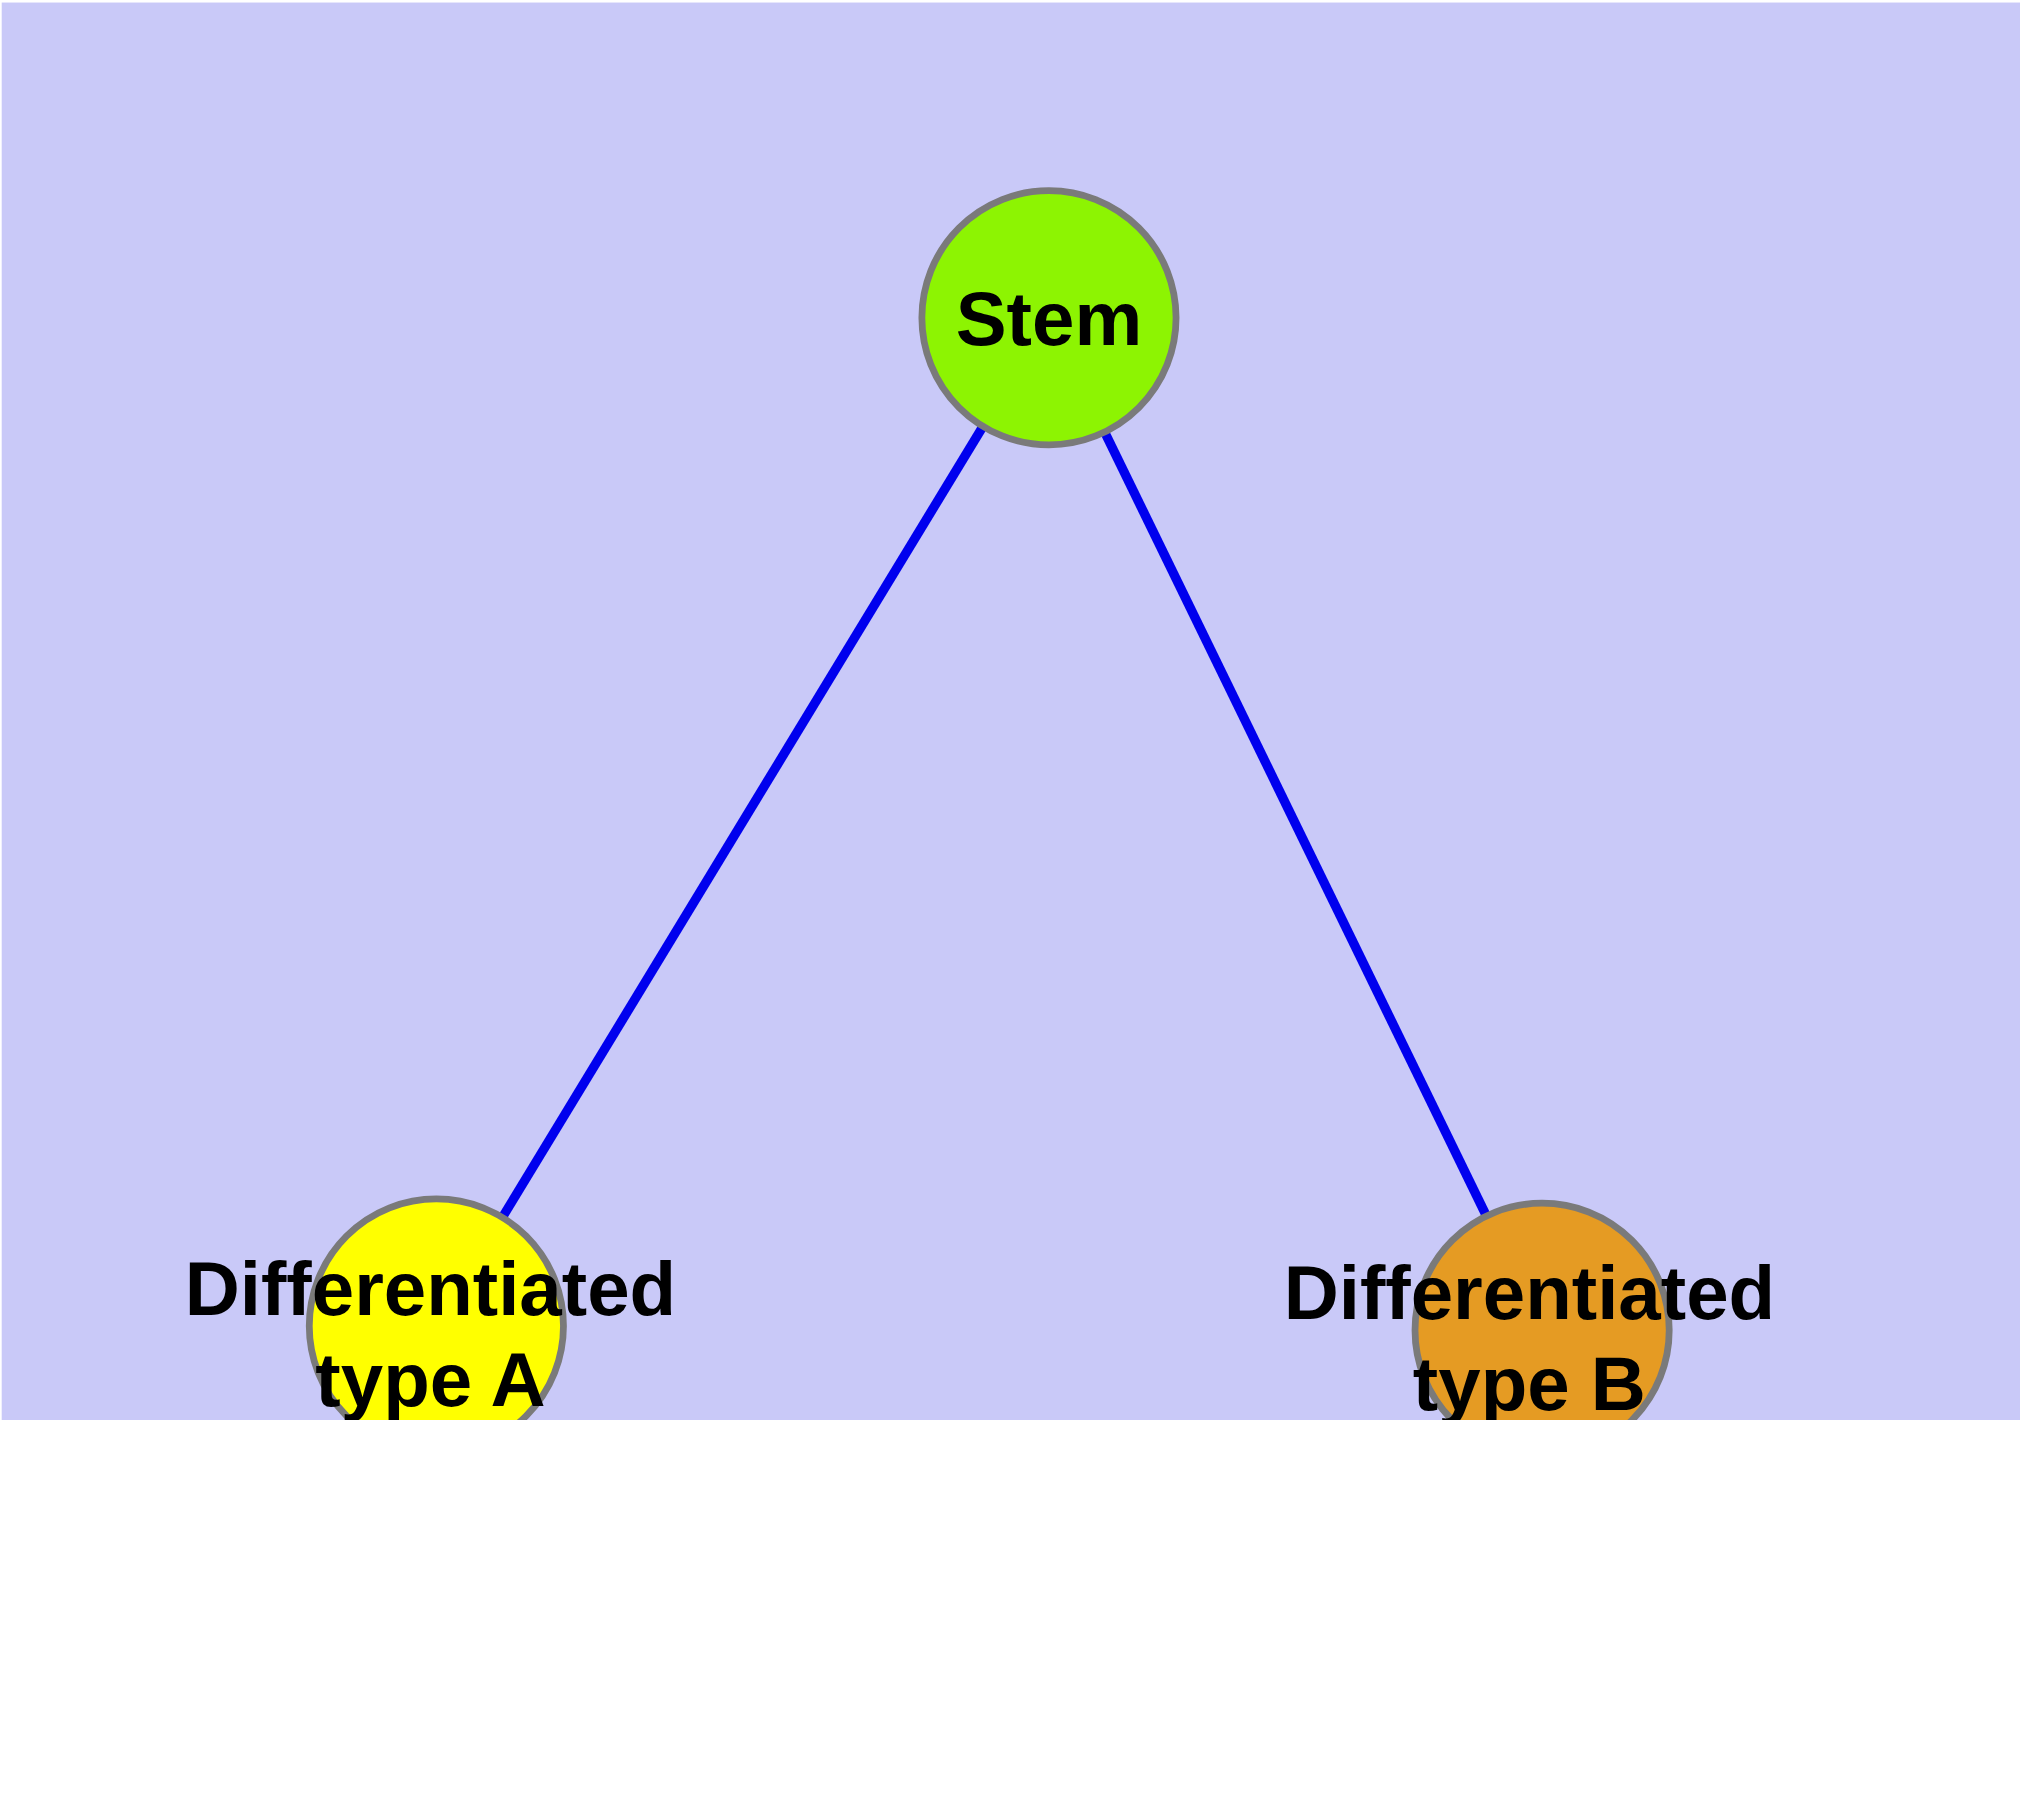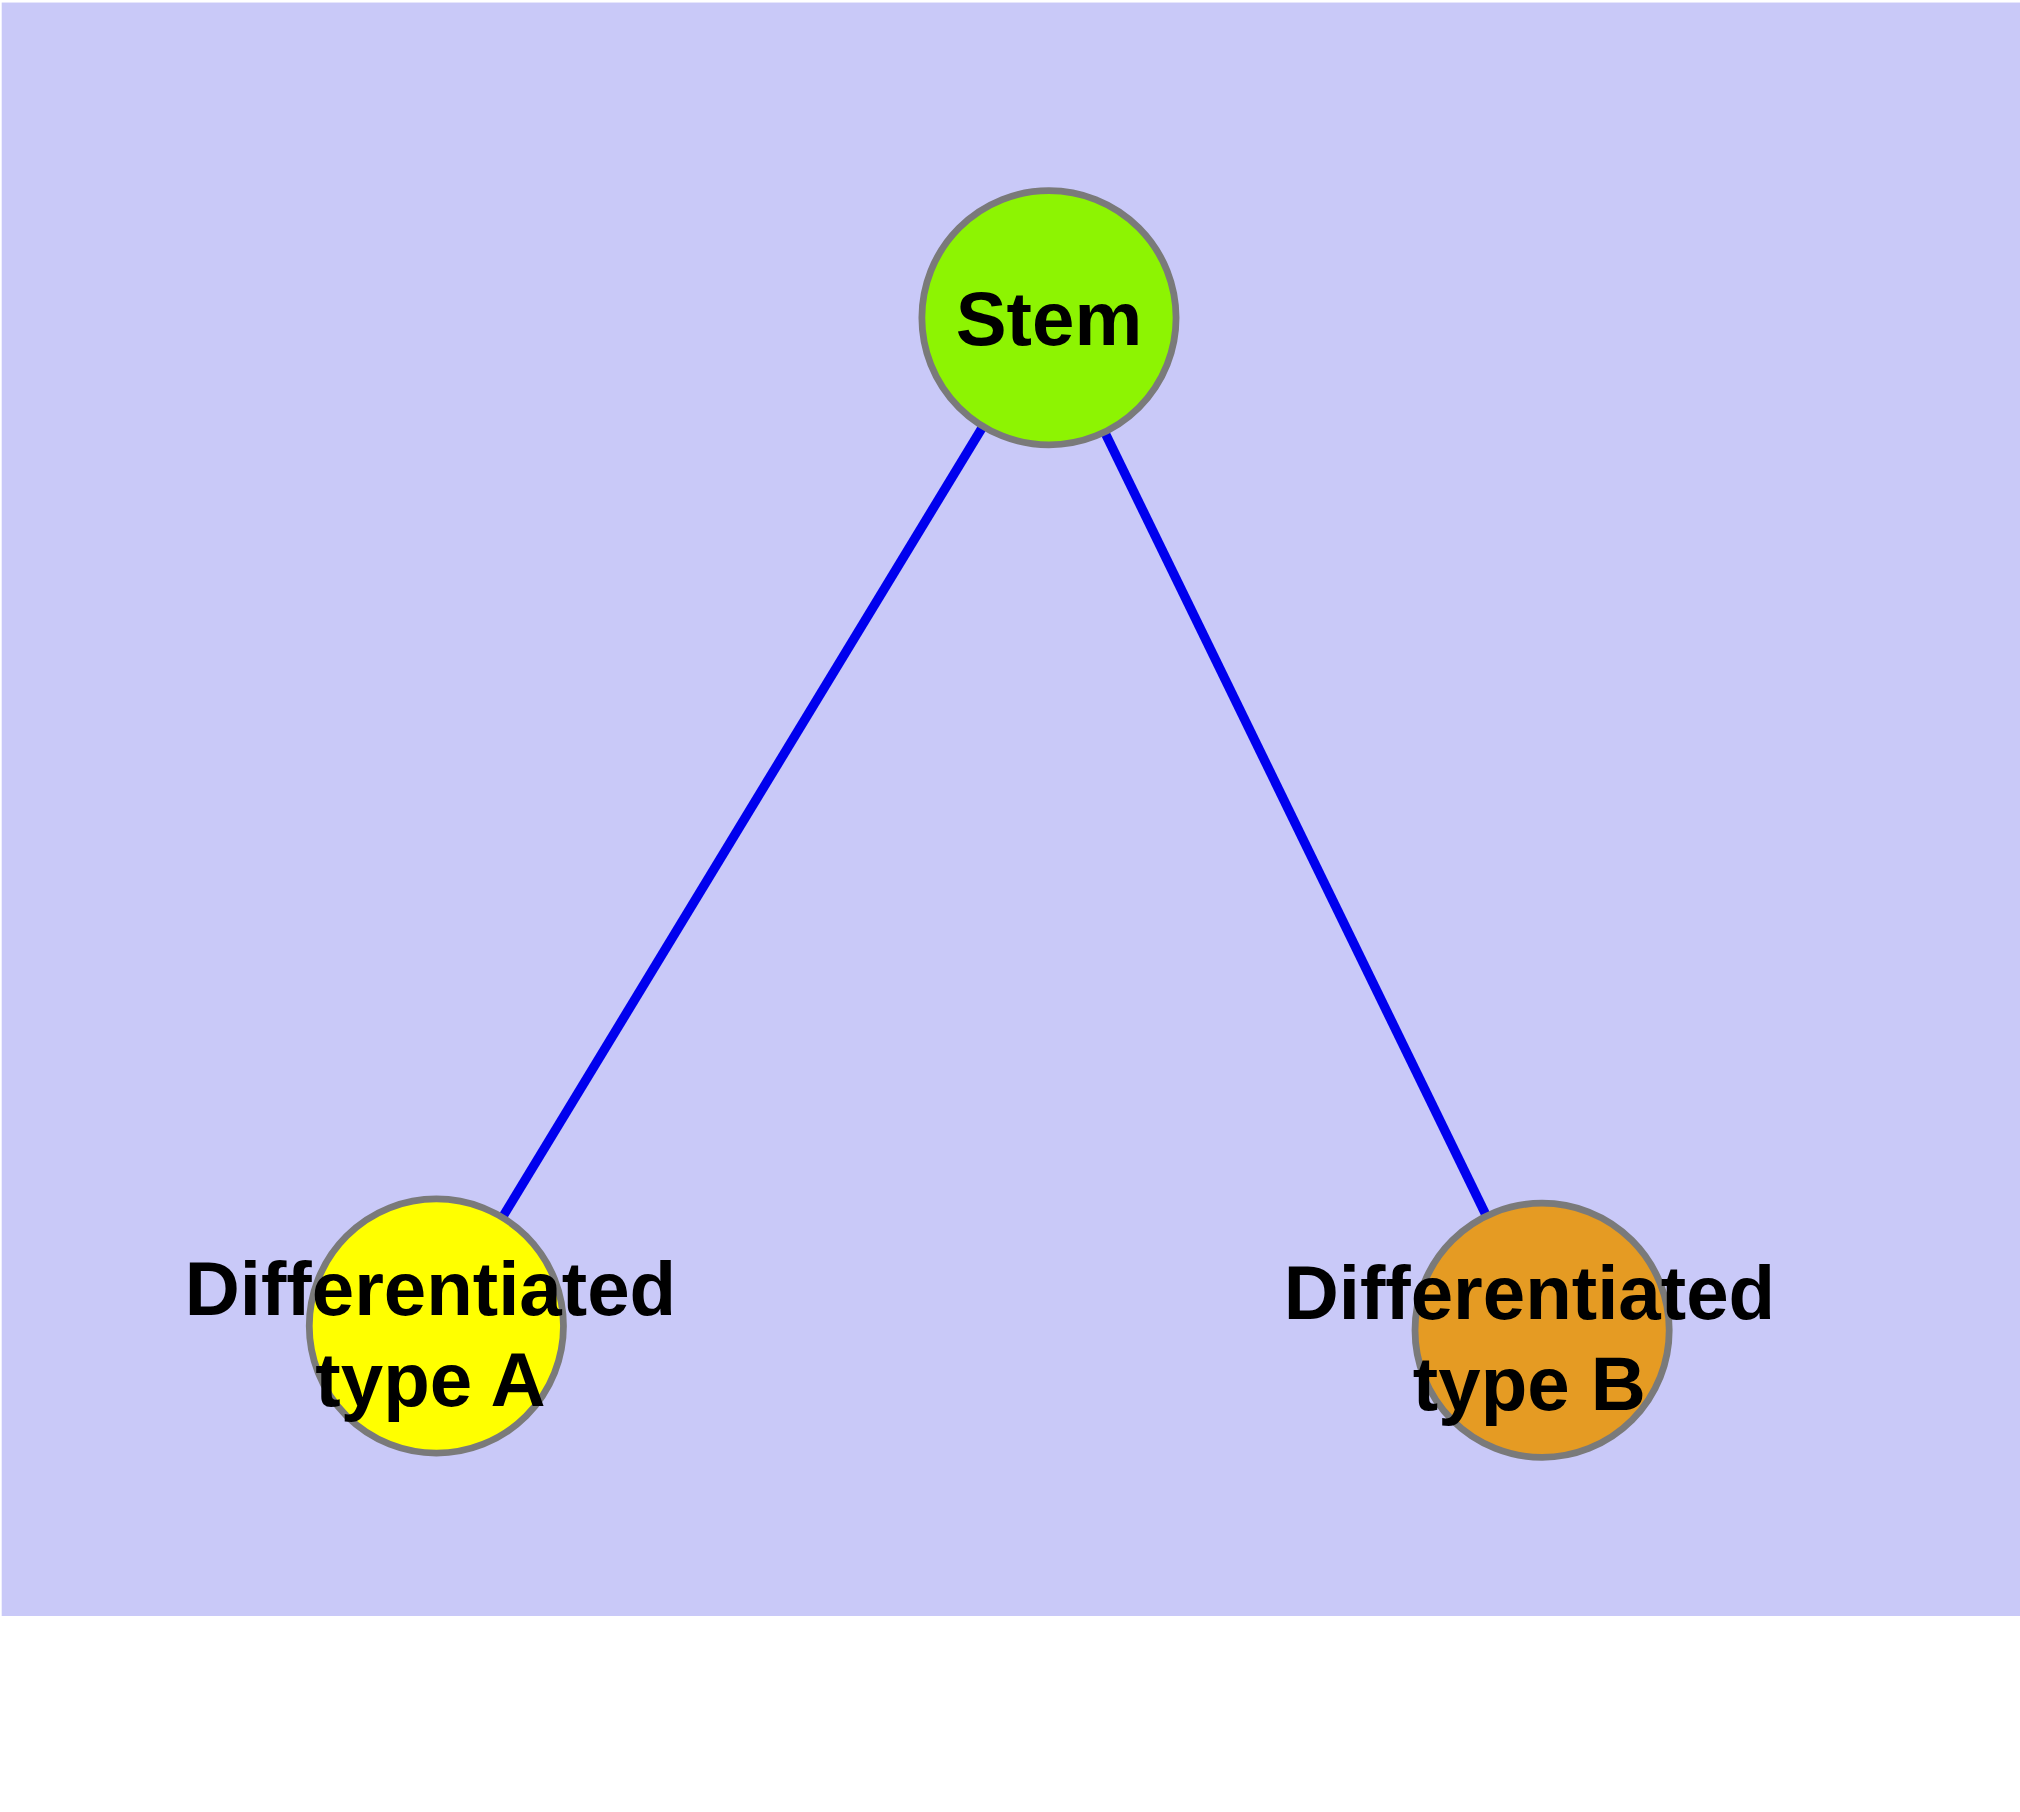--- a/index.html
+++ b/index.html
@@ -2,21 +2,21 @@
 <html style="font-size:13.6px"><head>
 <meta charset="utf-8">
 <style>
   html, body {
     margin: 0;
     padding: 0;
     background: #ffffff;
   }
   .canvas-wrap {
     width: 2021px;
-    height: 1616px;
+    height: 1420px;
     max-width: 100%;
   }
   svg {
     display: block;
     width: 100%;
     height: auto;
   }
   .edge {
     stroke-width: 11;
     fill: none;

